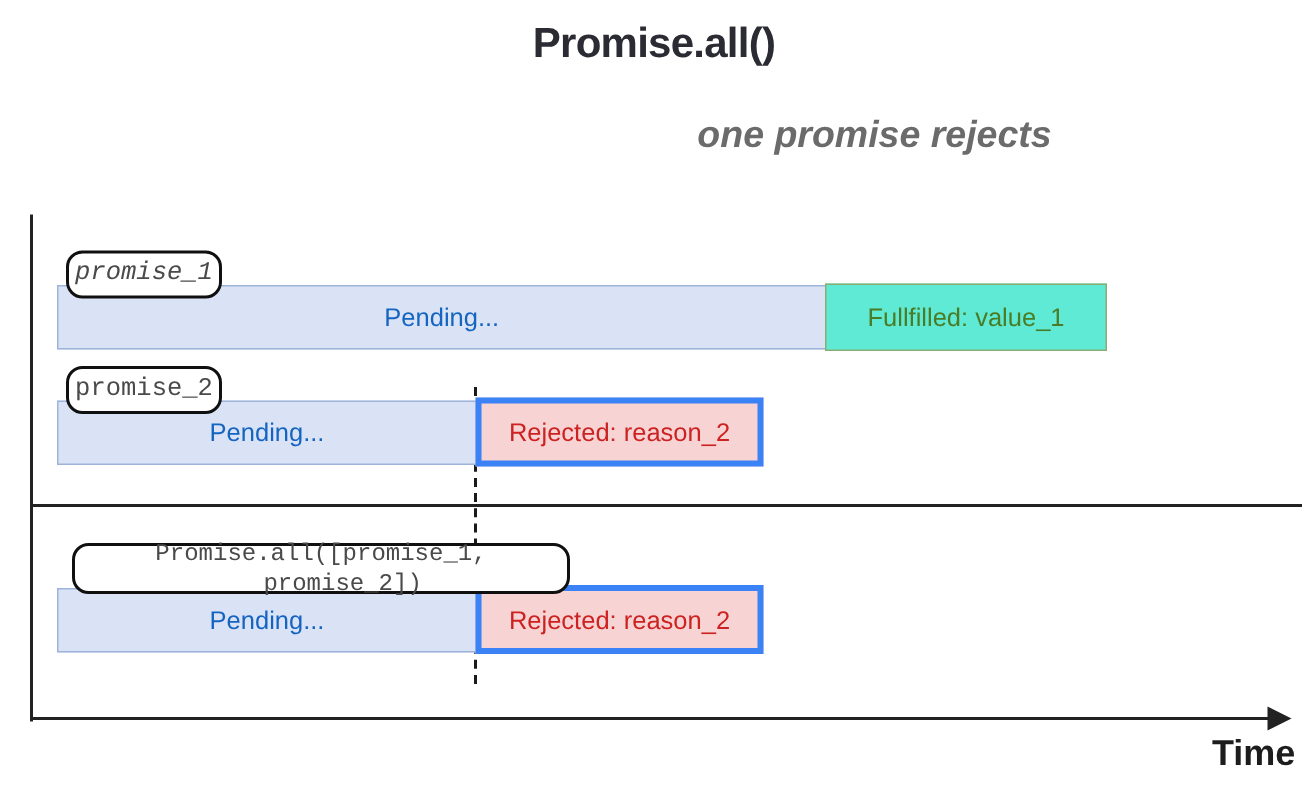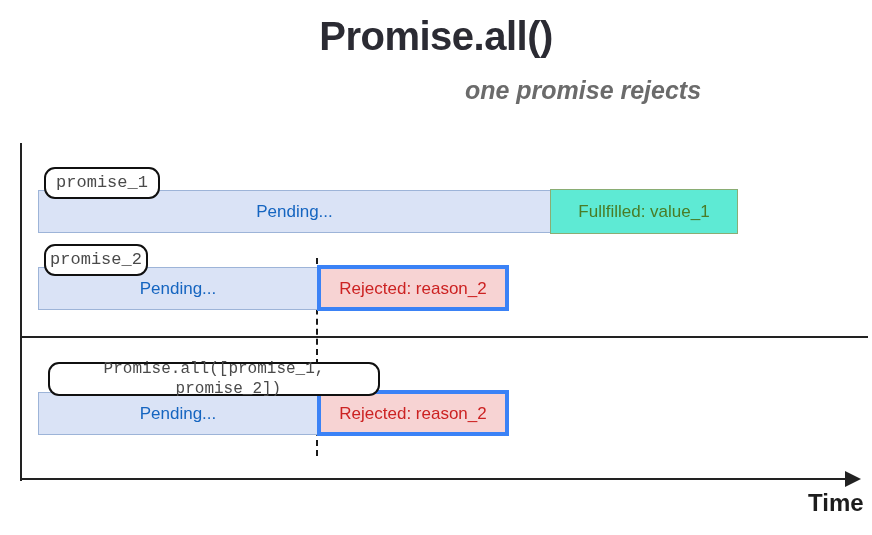--- a/index.html
+++ b/index.html
@@ -16,21 +16,21 @@
     color: #3a3a3a;
   }
 
   
   #title {
     position: absolute;
     left: 0;
     top: 14px;
     width: 872px;
     text-align: center;
-    font-size: 40px;
+    font-size: 28px;
     font-weight: bold;
     color: #2b2b33;
     letter-spacing: -0.5px;
     line-height: 1.1;
   }
   #subtitle {
     position: absolute;
     left: 0;
     top: 76px;
     width: 872px;
@@ -144,21 +144,21 @@
     font-family: "Liberation Mono", "DejaVu Sans Mono", monospace;
     font-size: 17px;
     color: #4a4a4a;
     display: flex;
     align-items: center;
     justify-content: center;
     text-align: center;
     white-space: pre;
     line-height: 1.25;
   }
-  #label-promise-1 { left: 44px; top: 167px; width: 116px; height: 32px; }
+  #label-promise-1 { left: 44px; top: 167px; width: 104px; height: 32px; font-style: italic; }
   #label-promise-2 { left: 44px; top: 244px; width: 104px; height: 32px; }
   #label-promise-all {
     left: 48px; top: 362px; width: 332px; height: 34px;
     font-size: 16px;
   }
 
   
   #watermark {
     position: absolute;
     left: 694px;

